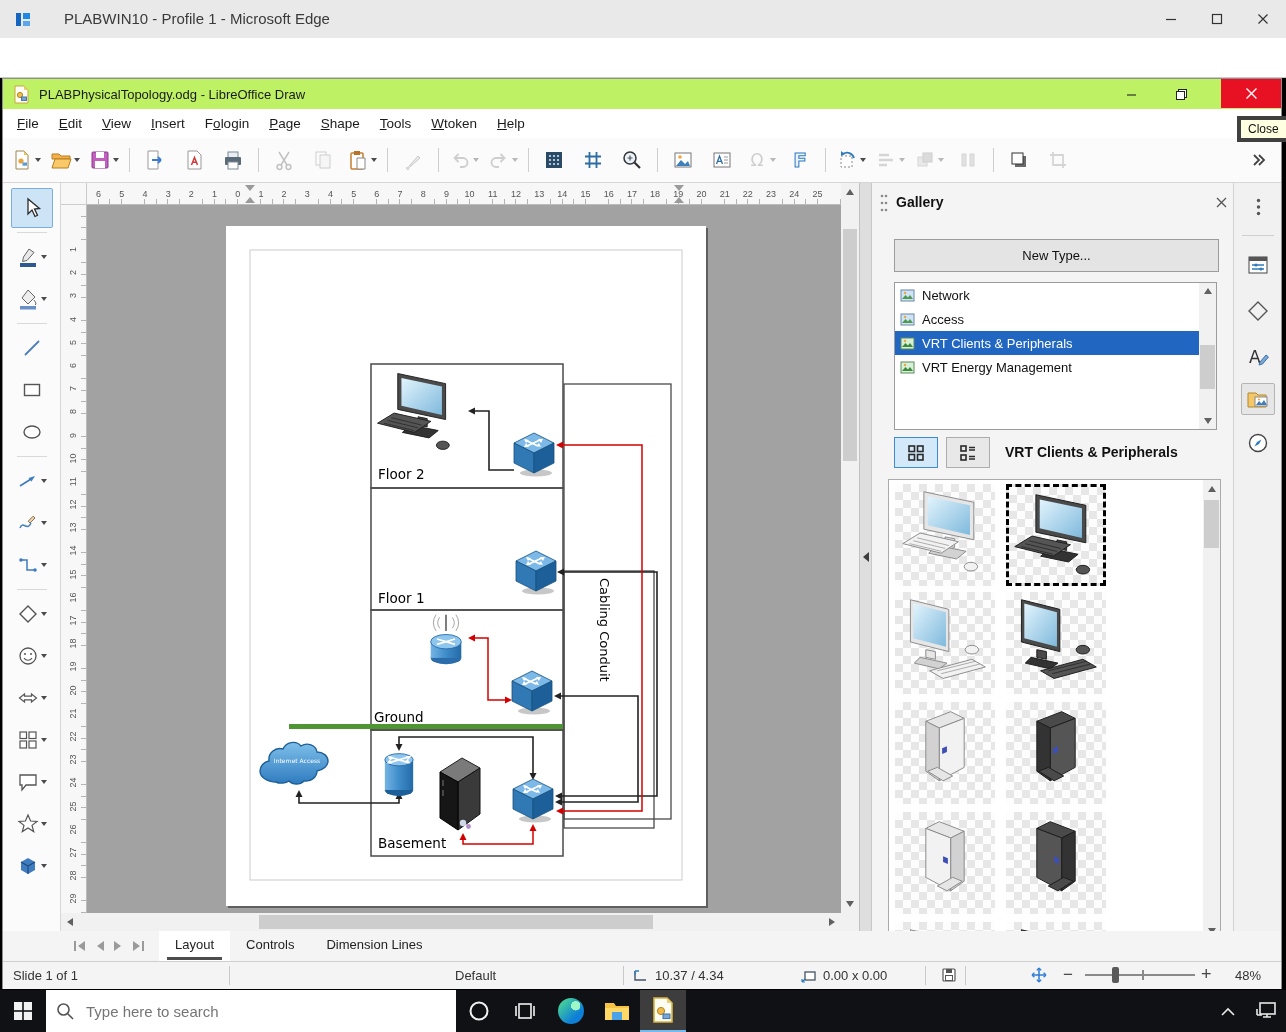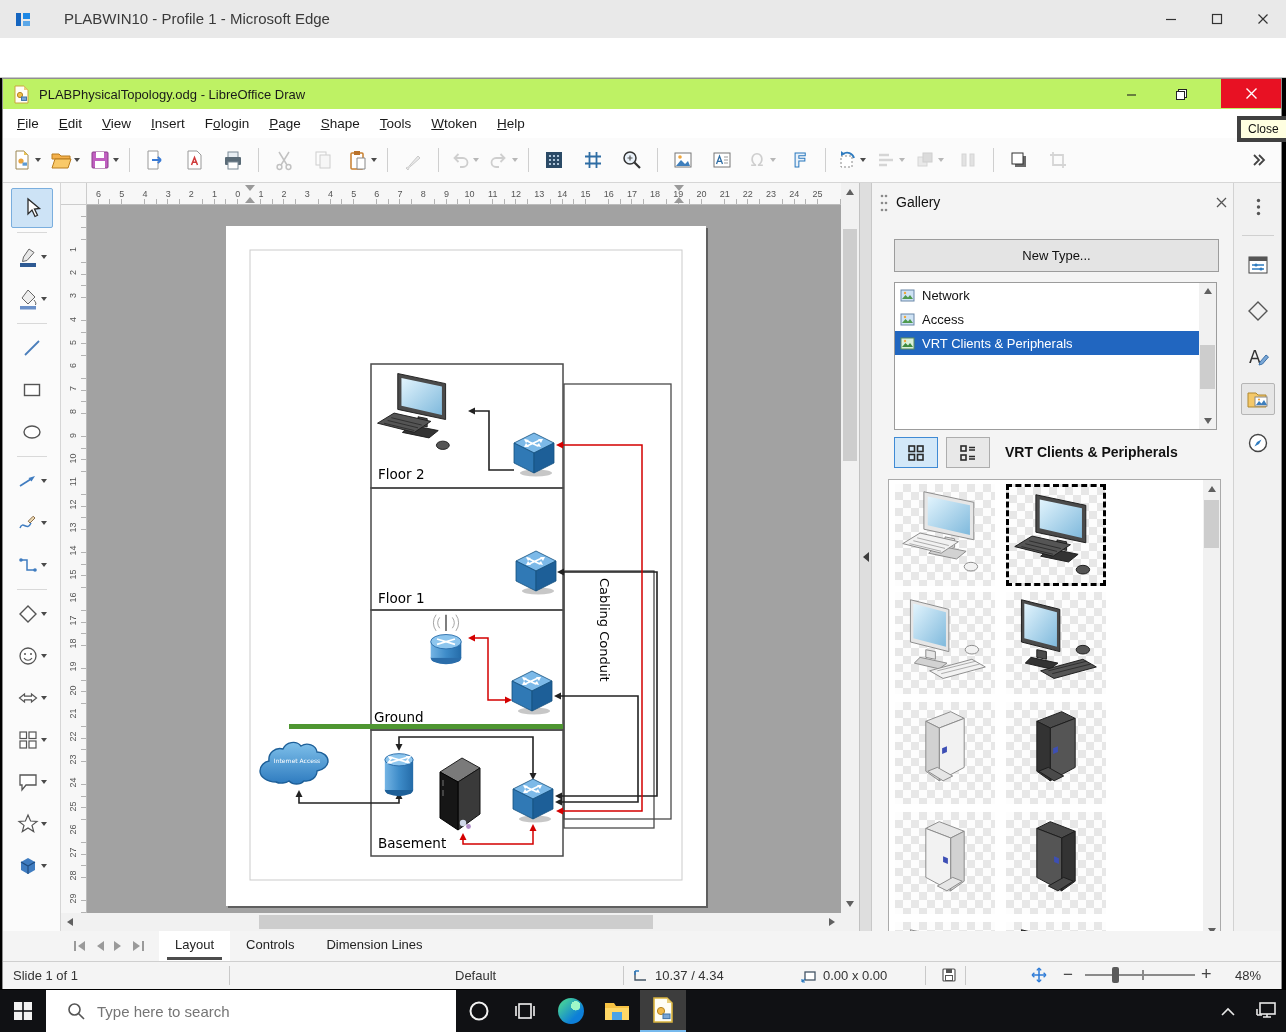--- a/index.html
+++ b/index.html
@@ -47,21 +47,21 @@
   .canvas{left:84px;top:126px;width:754px;height:708px;background:#a2a2a2;overflow:hidden;}
   .page{left:139px;top:21px;width:480px;height:680px;background:#fff;box-shadow:2px 2px 0 rgba(40,40,40,.55);}
   
   .sb{background:#f1f1f1;}
   .sb-thumb{background:#cdcdcd;position:absolute;}
   .sb-arr{position:absolute;width:0;height:0;}
   .corner{left:838px;top:834px;width:18px;height:18px;background:#f1f1f1;}
   .collapse{left:856px;top:104px;width:12px;height:748px;background:#dedede;border-left:1px solid #c2c2c2;display:flex;align-items:center;justify-content:center;}
   
   .panel{left:868px;top:104px;width:362px;height:758px;background:#f4f4f4;border-left:1px solid #c8c8c8;box-sizing:border-box;}
-  .panel-title{font-weight:normal;font-size:14px;color:#111;}
+  .panel-title{font-weight:bold;font-size:14px;color:#111;}
   .newtheme{left:22px;top:56px;width:323px;height:31px;background:#e4e4e4;border:1px solid #9c9c9c;display:flex;align-items:center;justify-content:center;font-size:13px;color:#111;}
   .listbox{left:22px;top:99px;width:323px;height:148px;background:#fff;border:1px solid #9c9c9c;box-sizing:border-box;}
   .lrow{height:24px;display:flex;align-items:center;gap:7px;padding-left:5px;font-size:13px;color:#111;}
   .lrow.sel{background:#2166c0;color:#fff;}
   .viewbtn{width:44px;height:31px;background:#e8e8e8;border:1px solid #adadad;display:flex;align-items:center;justify-content:center;box-sizing:border-box;}
   .viewbtn.on{background:#d3e8f8;border:1px solid #3f8ad4;}
   .themename{font-weight:bold;font-size:14px;color:#111;}
   .thumbs{left:16px;top:296px;width:333px;height:462px;background:#fff;border:1px solid #aaa;box-sizing:border-box;overflow:hidden;}
   .thumb{position:absolute;width:100px;height:102px;overflow:hidden;box-sizing:border-box;
     background-image:linear-gradient(45deg,#e7e7e7 25%,transparent 25%,transparent 75%,#e7e7e7 75%),linear-gradient(45deg,#e7e7e7 25%,transparent 25%,transparent 75%,#e7e7e7 75%);
@@ -80,21 +80,21 @@
   .tabbar{left:0;top:852px;width:1278px;height:30px;background:#f4f4f4;display:flex;align-items:stretch;}
   .navbtns{display:flex;align-items:center;gap:8px;padding:0 14px 0 70px;}
   .ptab{padding:6px 16px 4px;font-size:13px;color:#222;position:relative;}
   .ptab.on{background:#fff;}
   .ptab.on:after{content:"";position:absolute;left:8px;right:8px;bottom:1px;height:3px;background:#4d4d4d;}
   .statusbar{left:0;top:882px;width:1278px;height:27px;background:#f4f4f4;border-top:1px solid #cfcfcf;font-size:13px;color:#333;}
   .ssep{position:absolute;top:4px;width:1px;height:19px;background:#c9c9c9;}
   
   .taskbar{left:0;top:990px;width:1286px;height:42px;background:#101114;display:flex;align-items:center;}
   .tb-ico{width:46px;height:42px;display:flex;align-items:center;justify-content:center;flex:0 0 auto;}
-  .search{width:410px;height:42px;background:#fff;display:flex;align-items:center;gap:10px;padding-left:21px;box-sizing:border-box;flex:0 0 auto;}
+  .search{width:410px;height:42px;background:#fff;display:flex;align-items:center;gap:10px;padding-left:10px;box-sizing:border-box;flex:0 0 auto;}
   .search input{border:0;outline:0;font-size:15px;color:#333;width:280px;font-family:"Liberation Sans",sans-serif;background:transparent;}
   .task-lo{background:#3d3d3d;border-bottom:2px solid #76b9ed;box-sizing:border-box;}
   .tray{margin-left:auto;display:flex;align-items:center;}
   svg{display:block;}
   text{font-family:"DejaVu Sans",sans-serif;}
 </style>
 </head>
 <body>
 
 <svg width="0" height="0" style="position:absolute">
@@ -721,20 +721,28 @@
             <span>Access</span>
           </div>
         <div class="lrow sel">
             <svg width="15" height="13" viewBox="0 0 15 13">
               <rect x="1" y="1" width="13" height="11" fill="#d8efd8" stroke="#5a8a5a"></rect>
               <path d="M2 10l3.5-4 2.5 2.5L10 6l3 4z" fill="#3c8a3c"></path>
               <circle cx="5" cy="4" r="1.2" fill="#f0a63c"></circle>
             </svg>
             <span>VRT Clients &amp; Peripherals</span>
           </div>
+        <div class="lrow">
+            <svg width="15" height="13" viewBox="0 0 15 13">
+              <rect x="1" y="1" width="13" height="11" fill="#d8efd8" stroke="#5a8a5a"></rect>
+              <path d="M2 10l3.5-4 2.5 2.5L10 6l3 4z" fill="#3c8a3c"></path>
+              <circle cx="5" cy="4" r="1.2" fill="#f0a63c"></circle>
+            </svg>
+            <span>VRT Energy Management</span>
+          </div>
         <div class="abs sb" style="right:0;top:0;width:17px;height:146px">
           <div class="sb-arr" style="left:4.5px;top:5px;border-left:4px solid transparent;border-right:4px solid transparent;border-bottom:6px solid #606060"></div>
           <div class="sb-thumb" style="left:1px;top:62px;width:15px;height:44px"></div>
           <div class="sb-arr" style="left:4.5px;bottom:5px;border-left:4px solid transparent;border-right:4px solid transparent;border-top:6px solid #606060"></div>
         </div>
       </div>
 
       <div class="abs viewbtn on" style="left:22px;top:254px">
         <svg width="20" height="20" viewBox="0 0 20 20">
             <g fill="none" stroke="#2a2a2a" stroke-width="1.6">

